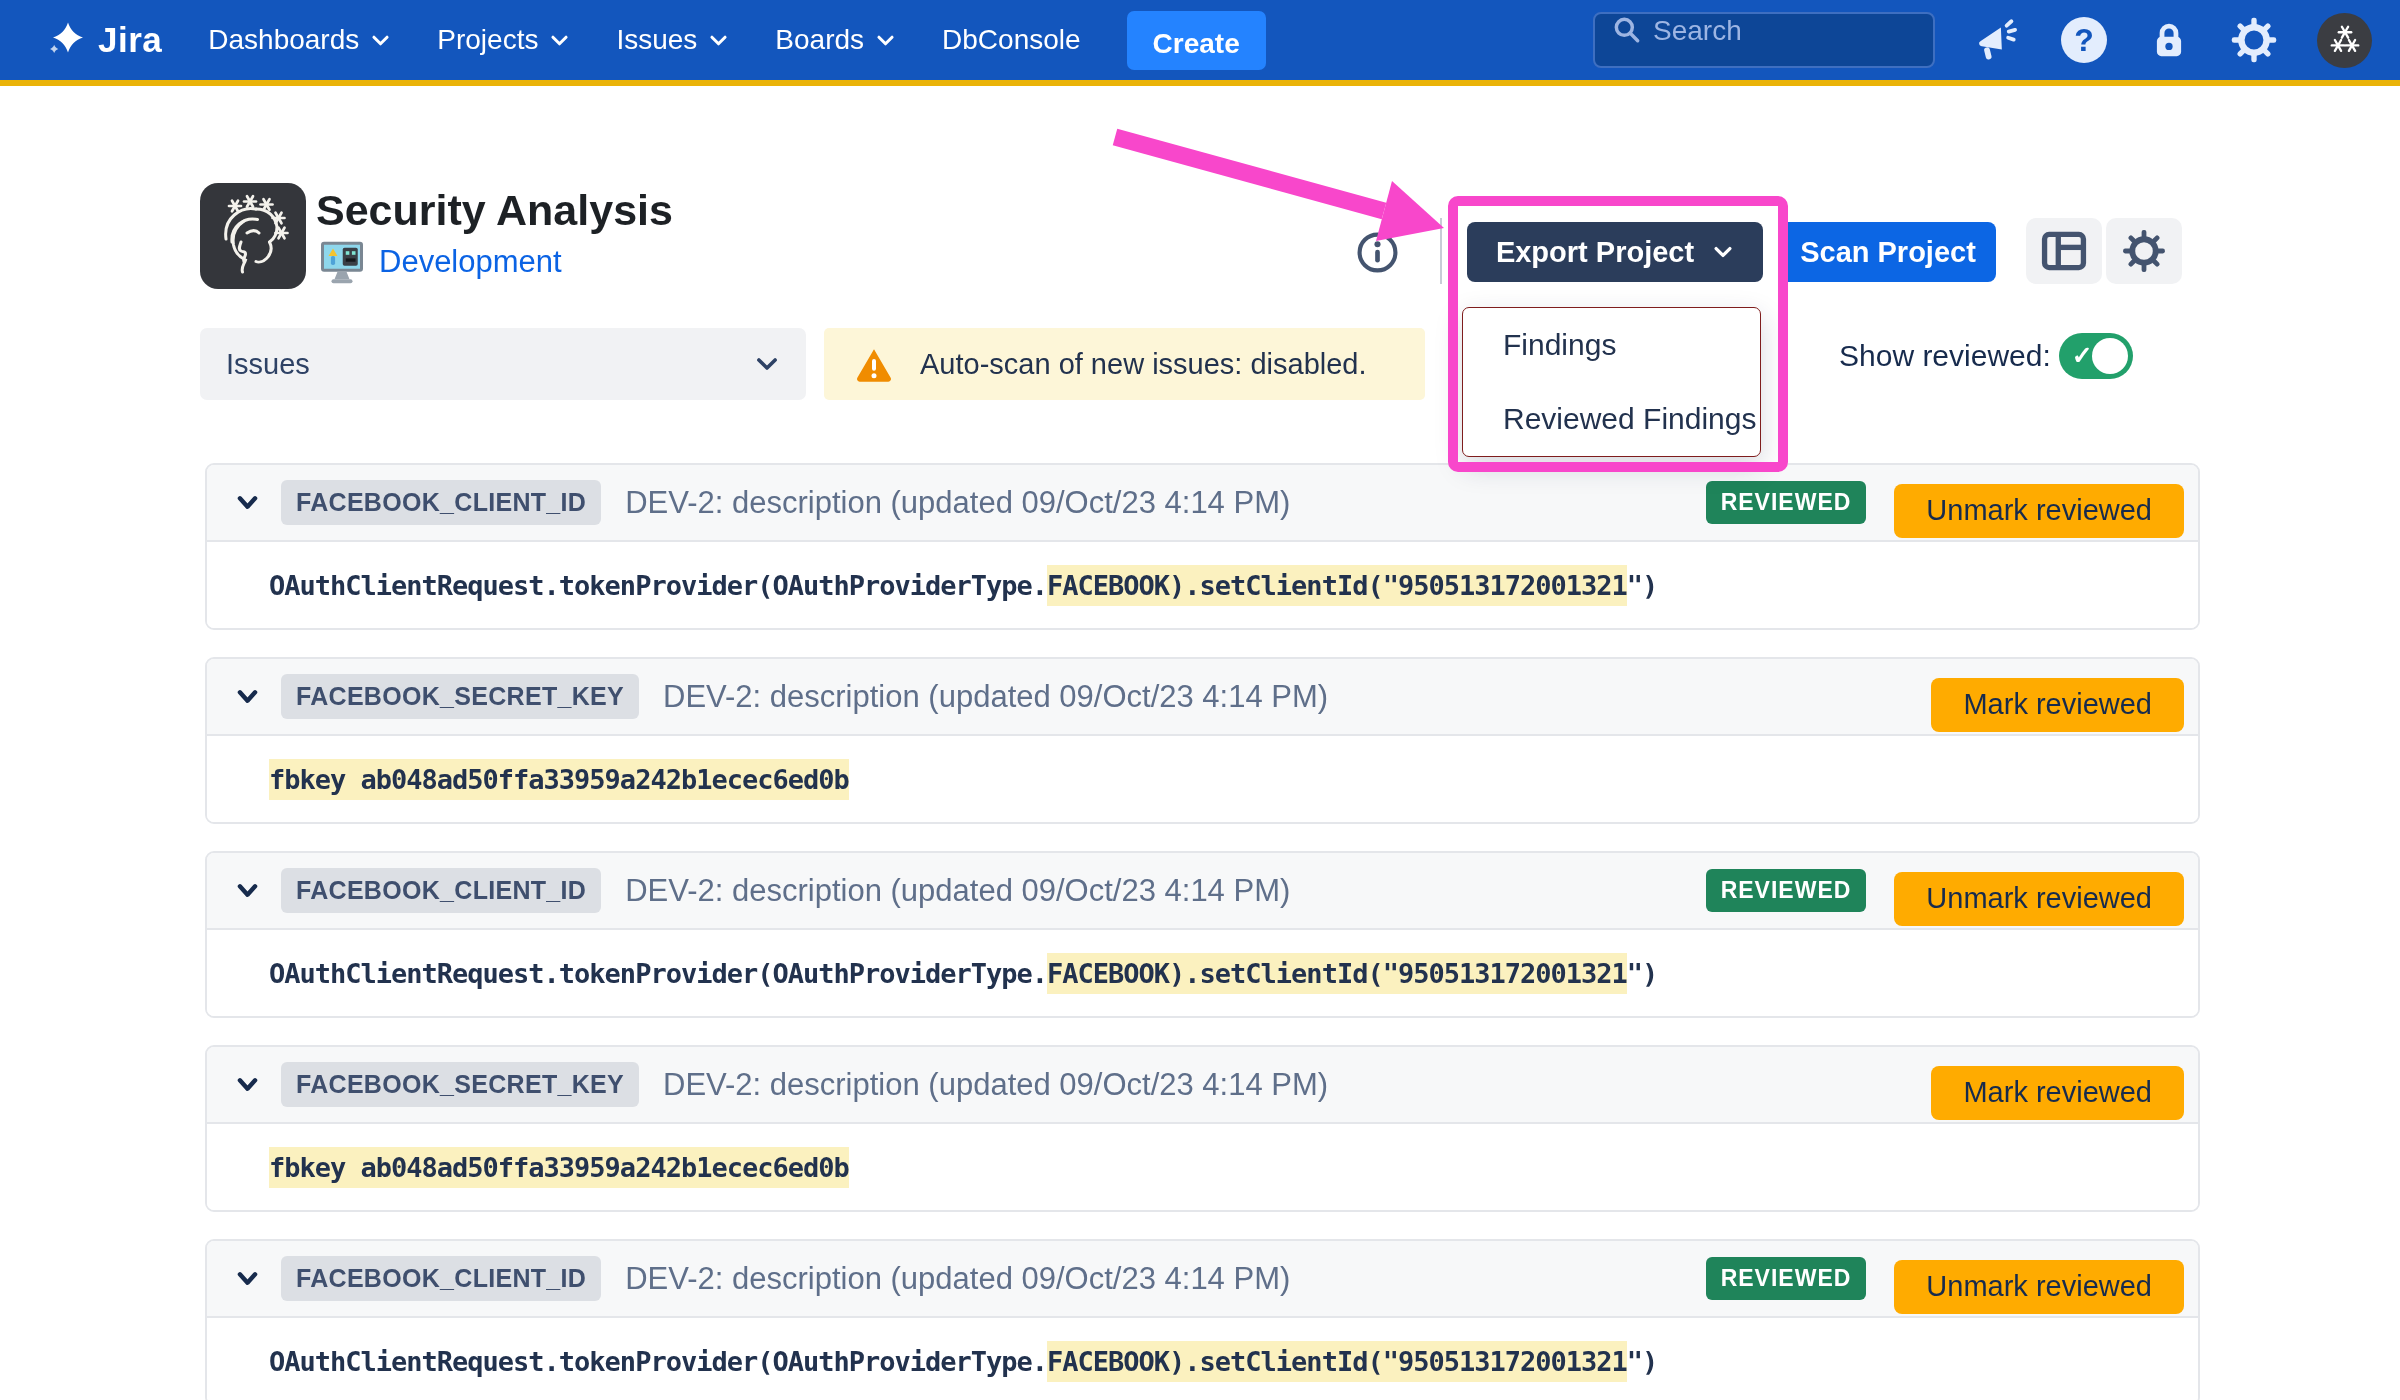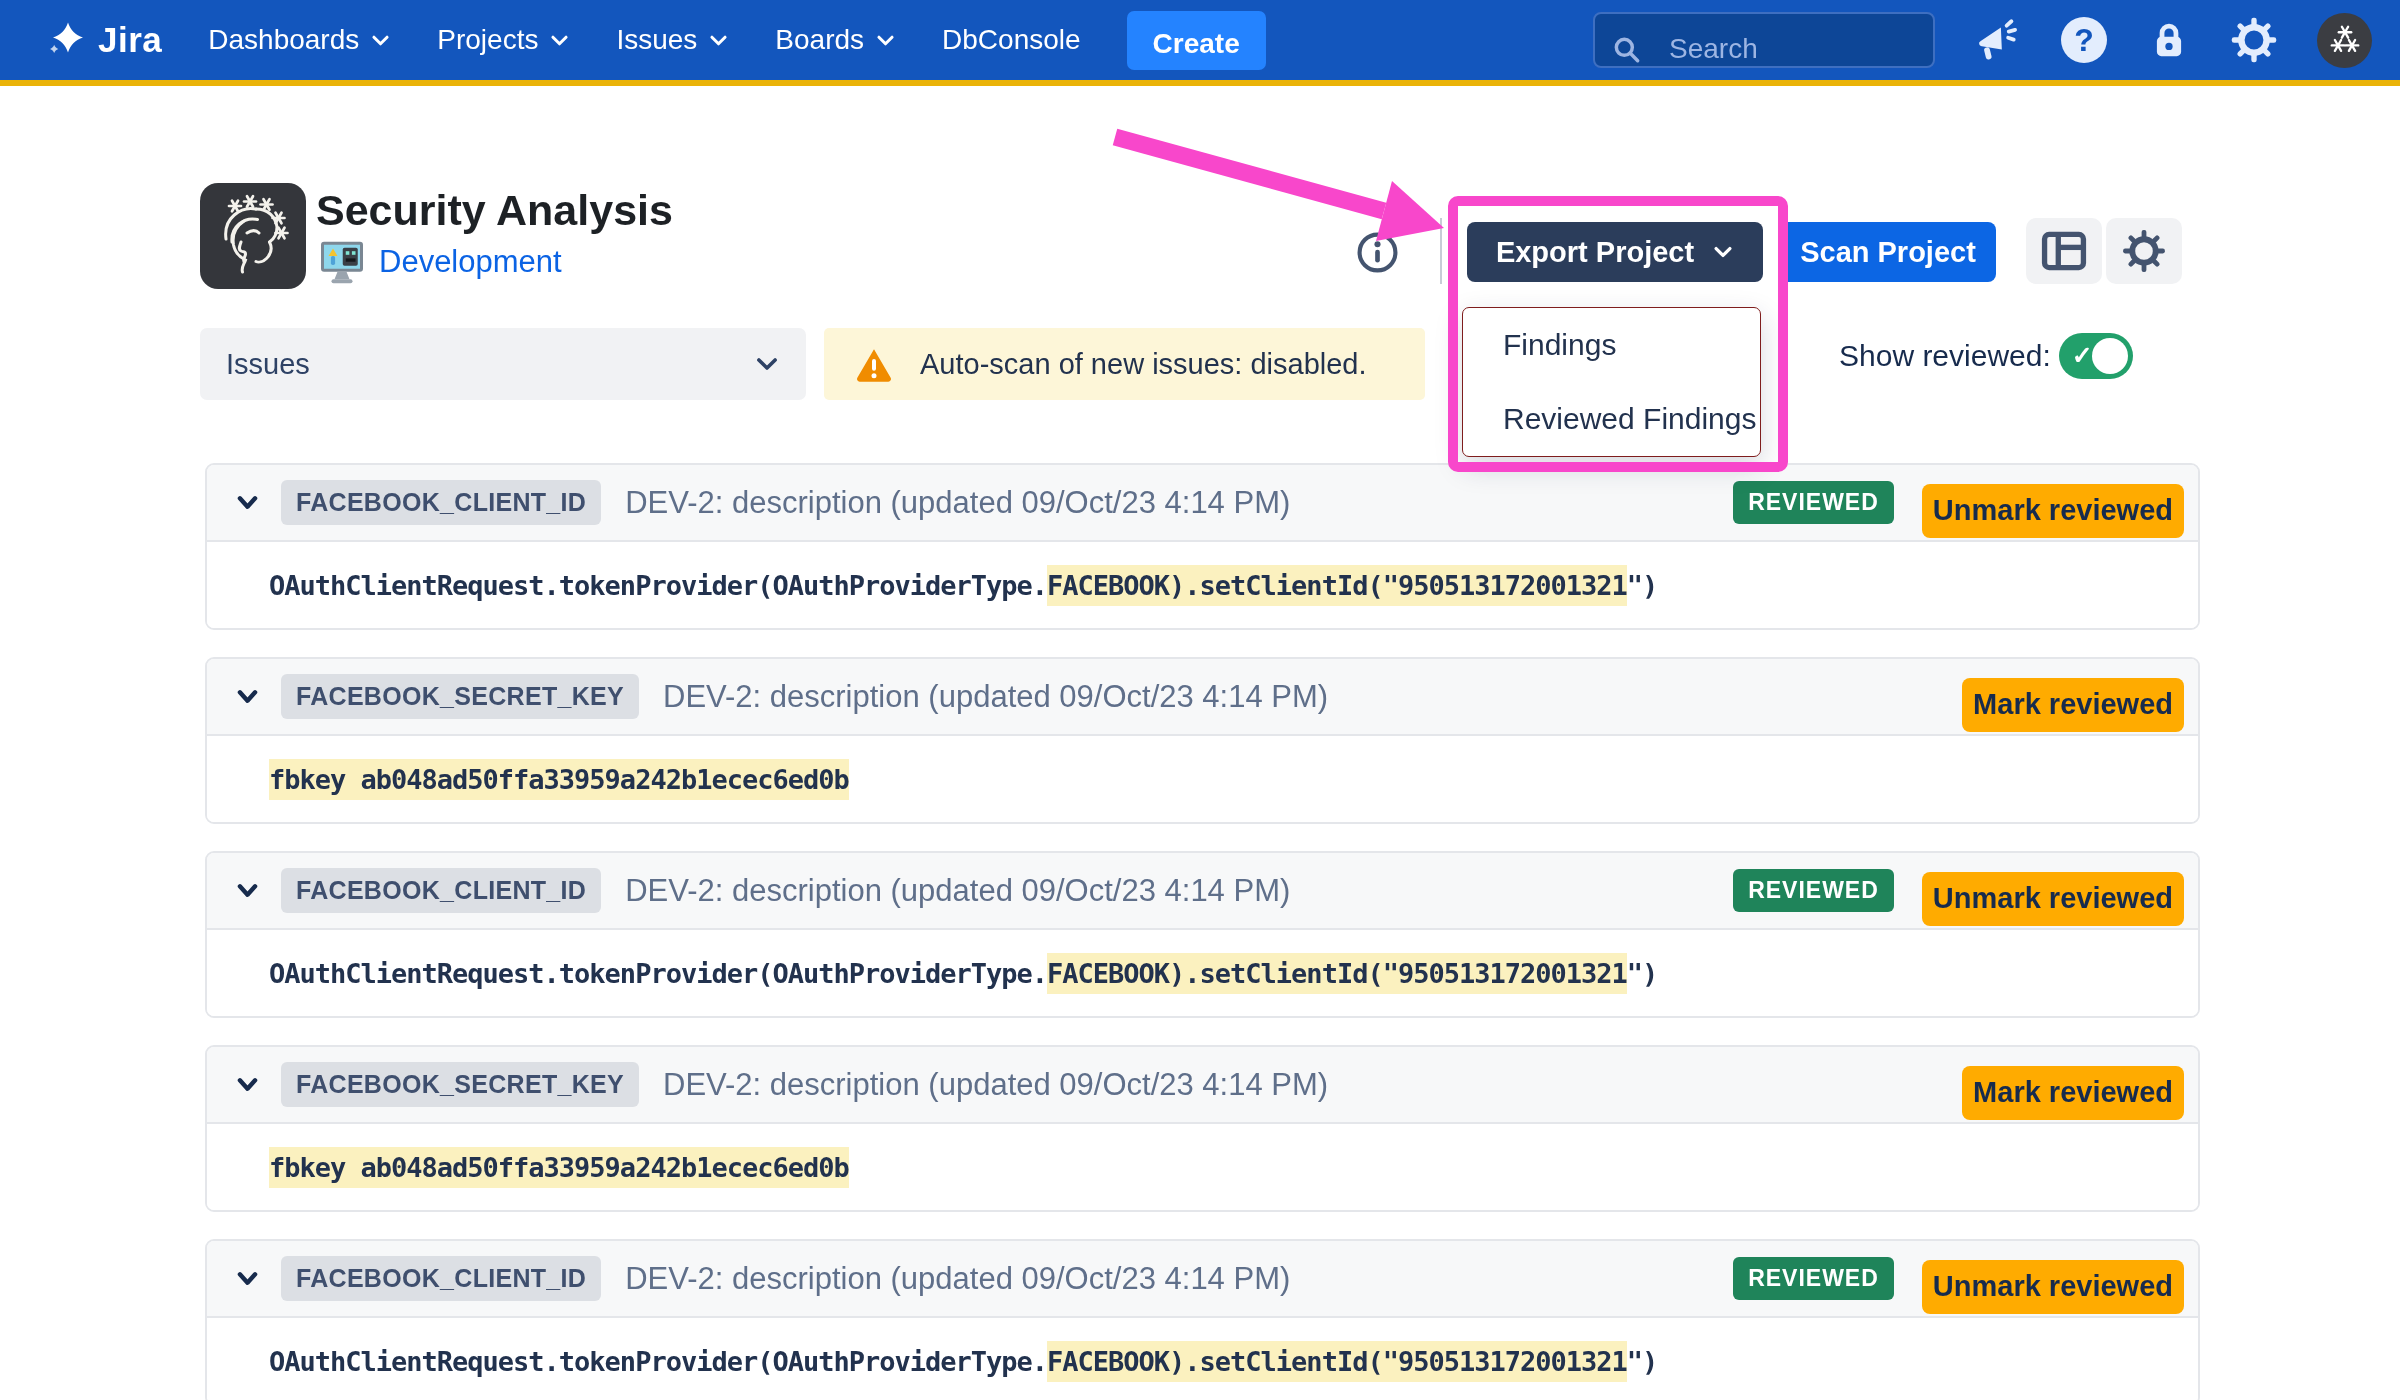--- a/index.html
+++ b/index.html
@@ -20,21 +20,21 @@
   .brand { display:flex; align-items:center; gap:10px; color:#fff; cursor:pointer; }
   .brand-text { font-size:35px; font-weight:bold; letter-spacing:0.5px; }
   .nav-item { display:flex; align-items:center; gap:11px; color:#fff; font-size:28px; cursor:pointer; white-space:nowrap; }
   .create-btn {
     background:#2483FF; color:#fff; border:none; border-radius:7px;
     font-family:inherit; font-size:28px; font-weight:bold; padding:17px 26px; height:59px; cursor:pointer;
   }
   .nav-right { display:flex; align-items:center; gap:40px; }
   .searchbox {
     width:342px; height:56px; background:#0D4697; border:2px solid #3E6FC1; border-radius:8px;
-    display:flex; align-items:flex-end; gap:24px; padding:0 16px;
+    display:flex; align-items:flex-start; gap:8px; padding:0 16px;
   }
   .searchbox input {
     flex:1; min-width:0; background:transparent; border:none; outline:none;
     color:#E3EDFD; font-family:inherit; font-size:28px;
   }
   .searchbox input::placeholder { color:#9DB5E3; }
   .nav-icon { display:flex; align-items:center; justify-content:center; cursor:pointer; }
   .help-circle {
     width:46px; height:46px; border-radius:50%; background:#E3EDFD; color:#1356BD;
     font-size:32px; font-weight:bold; display:flex; align-items:center; justify-content:center;
@@ -102,21 +102,21 @@
     background:#DCDFE4; color:#3F4F6E; font-weight:bold; font-size:25px; letter-spacing:0.3px;
     padding:8px 15px; border-radius:6px; white-space:nowrap;
   }
   .desc { color:#5F6F8A; font-size:31px; flex:1; margin-left:4px; white-space:nowrap; overflow:hidden; }
   .badge {
     background:#1F845A; color:#fff; font-weight:bold; font-size:23px; letter-spacing:1px;
     padding:8px 15px; border-radius:6px; margin-right:8px; white-space:nowrap;
   }
   .action-btn {
     background:#FFAB00; color:#172B4D; border:none; border-radius:8px; cursor:pointer;
-    font-family:inherit; font-size:29px; font-weight:bold; height:54px; padding:0 11px; white-space:nowrap;margin-top:16px;
+    font-family:inherit; font-size:29px; font-weight:normal; height:54px; padding:0 32px; white-space:nowrap;margin-top:16px;
   }
   .card-body { height:86px; display:flex; align-items:center; padding-left:62px; background:#fff; }
   .codeline {
     font-family:"DejaVu Sans Mono","Liberation Mono",monospace;
     font-weight:bold; font-size:27px; color:#22324E; letter-spacing:-1px; white-space:pre;
   }
   .codeline .hl { background:#FBF1BF; padding:5px 0; }
 
   
   .export-menu {

